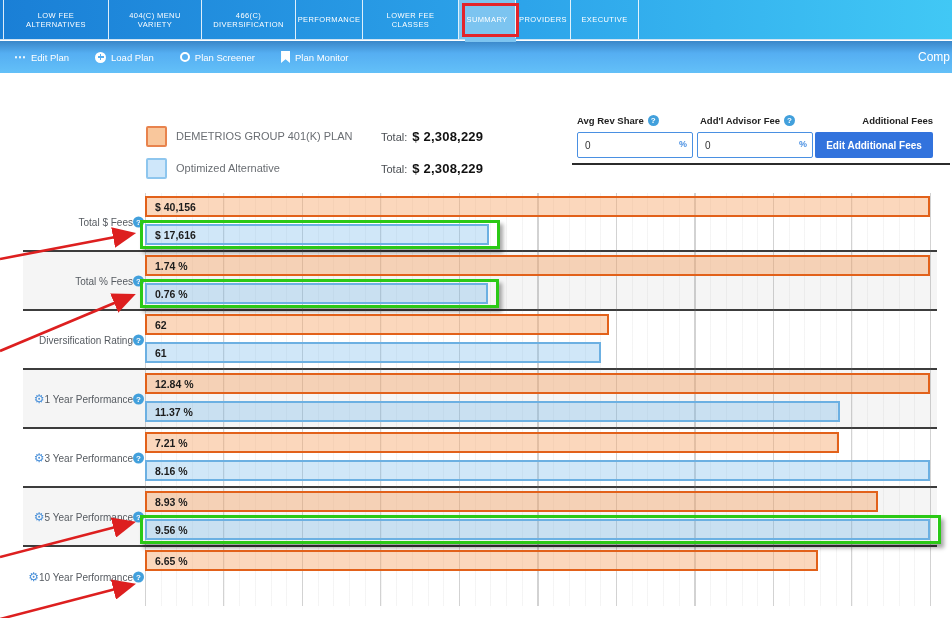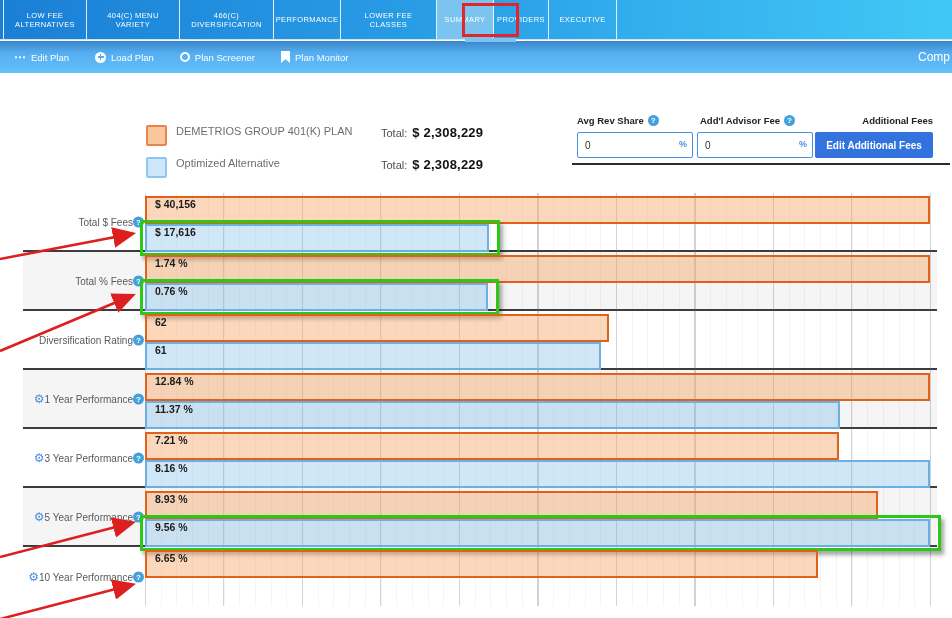--- a/index.html
+++ b/index.html
@@ -16,21 +16,21 @@
     background:linear-gradient(90deg,#1a7fd6 0%, #2da4ea 55%, #41c8f5 100%);
     display:flex; align-items:stretch; padding-left:3px;
     border-bottom:1px solid #cfe3f2;
   }
   .nav-tab {
     display:flex; align-items:center; justify-content:center; text-align:center;
     color:#fff; font-size:7.5px; letter-spacing:.4px; line-height:1.2;
     border-right:1px solid rgba(255,255,255,.85); padding:0 6px; cursor:pointer;
   }
   .nav-tab:first-child { border-left:1px solid rgba(255,255,255,.85); }
-  .nav-tab.t0{width:84px}.nav-tab.t1{width:93px}.nav-tab.t2{width:94px}.nav-tab.t3{width:96px}
+  .nav-tab.t0{width:106px}.nav-tab.t1{width:93px}.nav-tab.t2{width:94px}.nav-tab.t3{width:96px}
   .nav-tab.t4{width:67px}.nav-tab.t5{width:57px}.nav-tab.t6{width:55px}.nav-tab.t7{width:68px}
   .nav-tab.active { background:#7cc4f0; }
   .active-tab-tail { position:absolute; left:465px; top:38px; width:51px; height:4px; background:#7cc4f0; z-index:5; }
 
   
   .tab-annotation {
     position:absolute; left:462px; top:3px; width:57px; height:34px;
     border:3px solid #e3242b; z-index:30; pointer-events:none;
   }
 
@@ -46,21 +46,21 @@
   .ico-circle-plus { display:inline-block; width:11px; height:11px; border-radius:50%; background:#fff; position:relative; }
   .ico-circle-plus::before { content:""; position:absolute; left:2.5px; top:4.75px; width:6px; height:1.5px; background:#55aef2; }
   .ico-circle-plus::after  { content:""; position:absolute; left:4.75px; top:2.5px; width:1.5px; height:6px; background:#55aef2; }
   .ico-ring { display:inline-block; width:10px; height:10px; border-radius:50%; border:2px solid #fff; }
   .ico-bookmark { display:inline-block; width:9px; height:12px; background:#fff;
     clip-path:polygon(0 0,100% 0,100% 100%,50% 68%,0 100%); }
   .tb-right { position:absolute; right:0; top:0; height:32px; display:flex; align-items:center;
     color:#fff; font-size:12px; padding-right:0; width:34px; overflow:hidden; }
 
   
-  .legend-row { position:absolute; left:146px; height:22px; display:flex; }
+  .legend-row { position:absolute; left:146px; height:22px; display:flex; align-items:center; }
   .legend-row.r1 { top:125px; } .legend-row.r2 { top:157px; }
   .swatch { width:21px; height:21px; border-radius:2px; margin-right:9px; }
   .swatch.plan { background:#f9c79c; border:2px solid #e8834d; }
   .swatch.alt  { background:#cfe7fa; border:2px solid #8ec6ee; }
   .legend-label { font-size:11px; color:#6a6e73; width:195px; }
   .legend-total { font-size:11px; color:#4a4e53; margin-left:10px; }
   .legend-total b { font-size:13px; color:#111; margin-left:5px; letter-spacing:.2px; }
 
   
   .ctl-label { position:absolute; top:115px; font-size:9.5px; font-weight:bold; color:#222; display:flex; gap:4px; align-items:center; }
@@ -91,21 +91,21 @@
     position:absolute; left:0; top:50%; transform:translateY(-50%); width:121px;
     text-align:right; font-size:10px; color:#565b61;
     display:flex; justify-content:flex-end; align-items:center; white-space:nowrap;
   }
   .gear { color:#4a90d9; font-size:12px; line-height:10px; }
   .qmark {
     display:inline-flex; width:11px; height:11px; border-radius:50%; background:#42a0dc;
     color:#fff; font-size:8px; font-weight:bold; align-items:center; justify-content:center; flex:0 0 11px;
     cursor:pointer;
   }
-  .bar { position:absolute; left:122px; height:28px; z-index:2; display:flex; align-items:flex-start; }
+  .bar { position:absolute; left:122px; height:21px; z-index:2; display:flex; align-items:center; }
   .bar.plan { top:3px;  background:rgba(246,166,106,.45); border:2px solid #e2611a; }
   .bar.alt  { top:31px; background:rgba(120,185,235,.35); border:2px solid #6cb0e2; }
   .bar-value { font-size:10.5px; font-weight:bold; color:#1c1c1c; padding-left:8px; white-space:nowrap; }
   .bar.hl::after {
     content:""; position:absolute; left:-7px; top:-6px; bottom:-6px; right:-13px;
     border:3px solid #2bc916; box-shadow:3px 4px 4px rgba(0,0,0,.35); pointer-events:none;
   }
 
   
   .arrows { position:absolute; left:0; top:0; width:952px; height:618px; z-index:25; pointer-events:none; }

